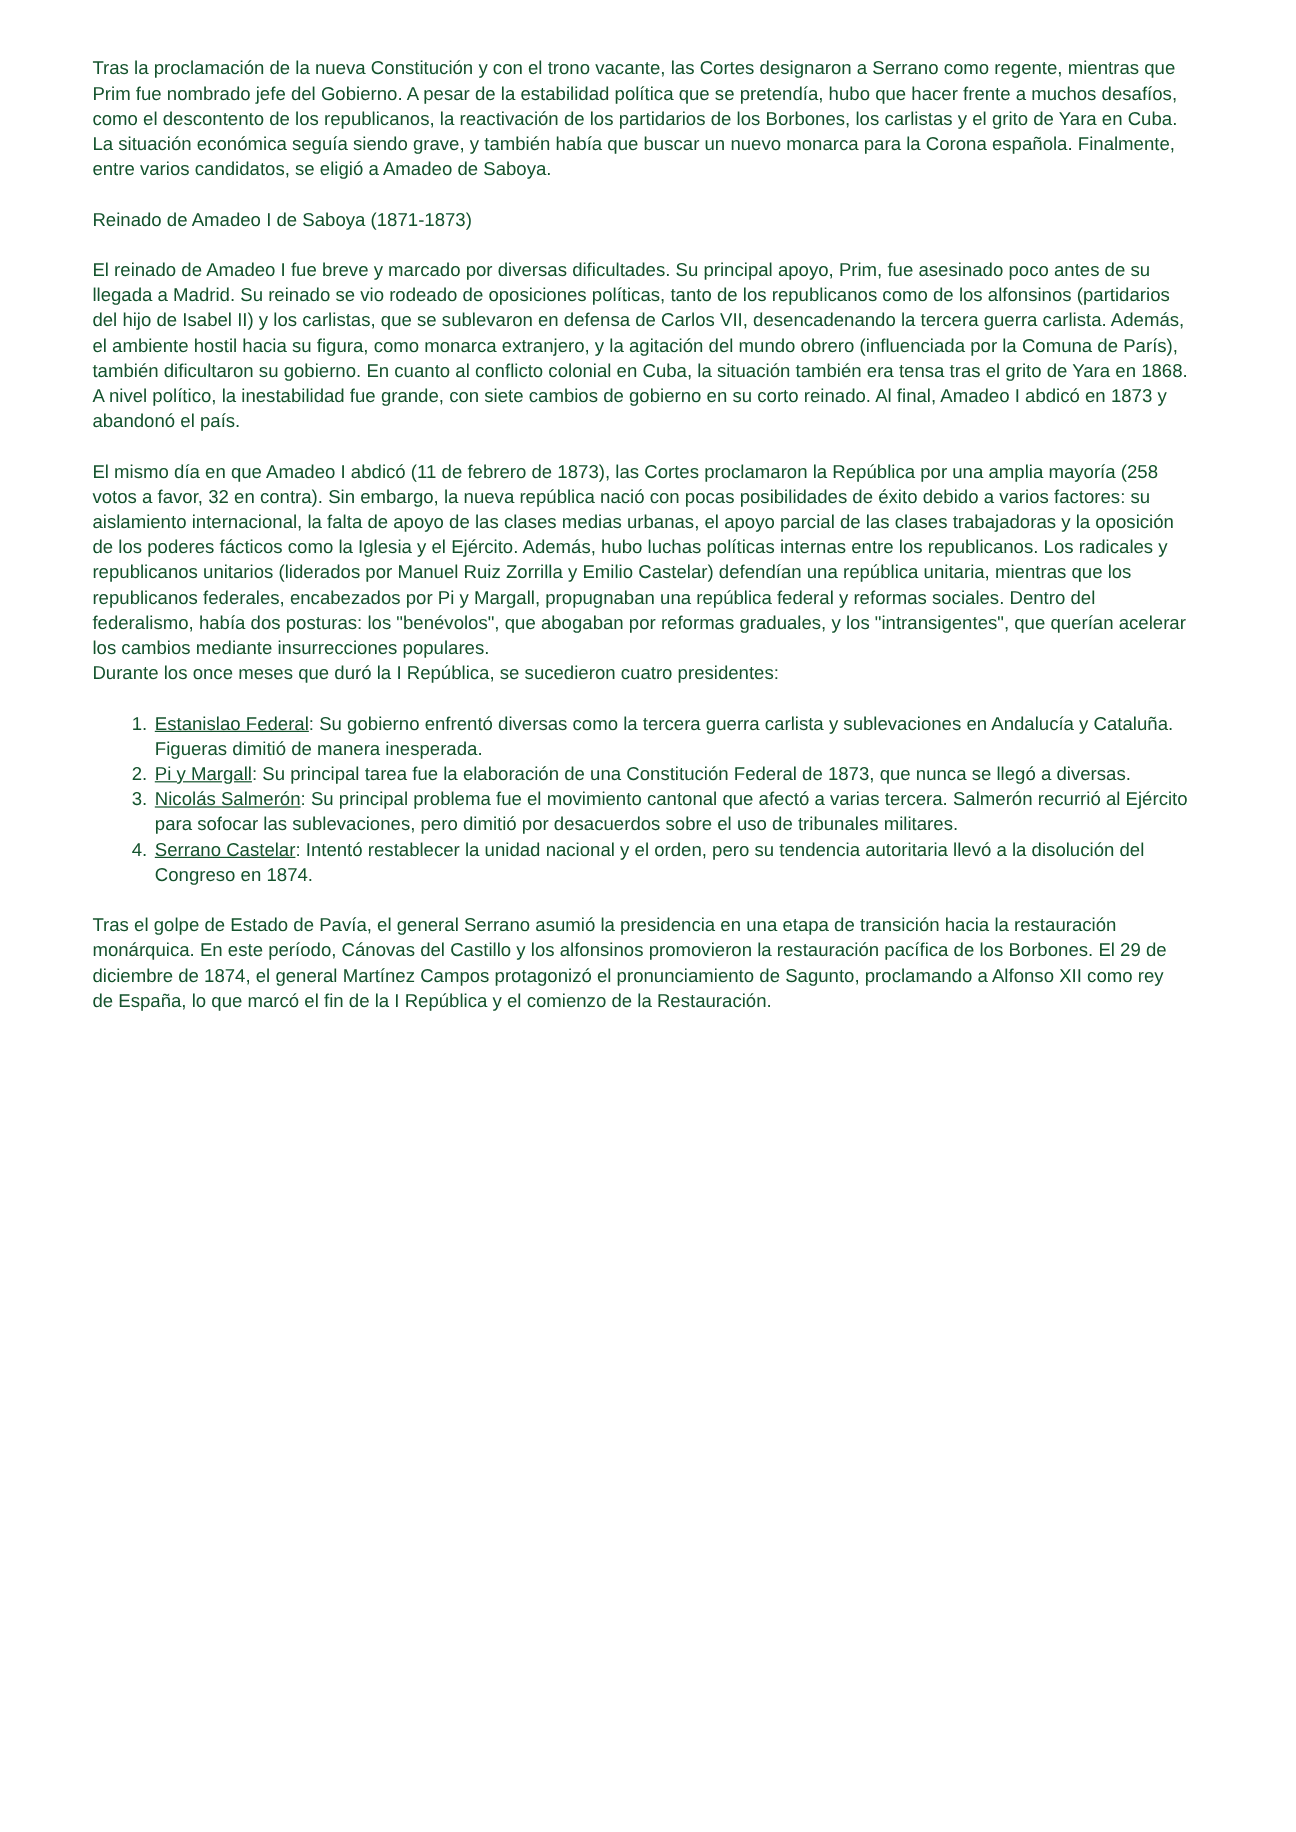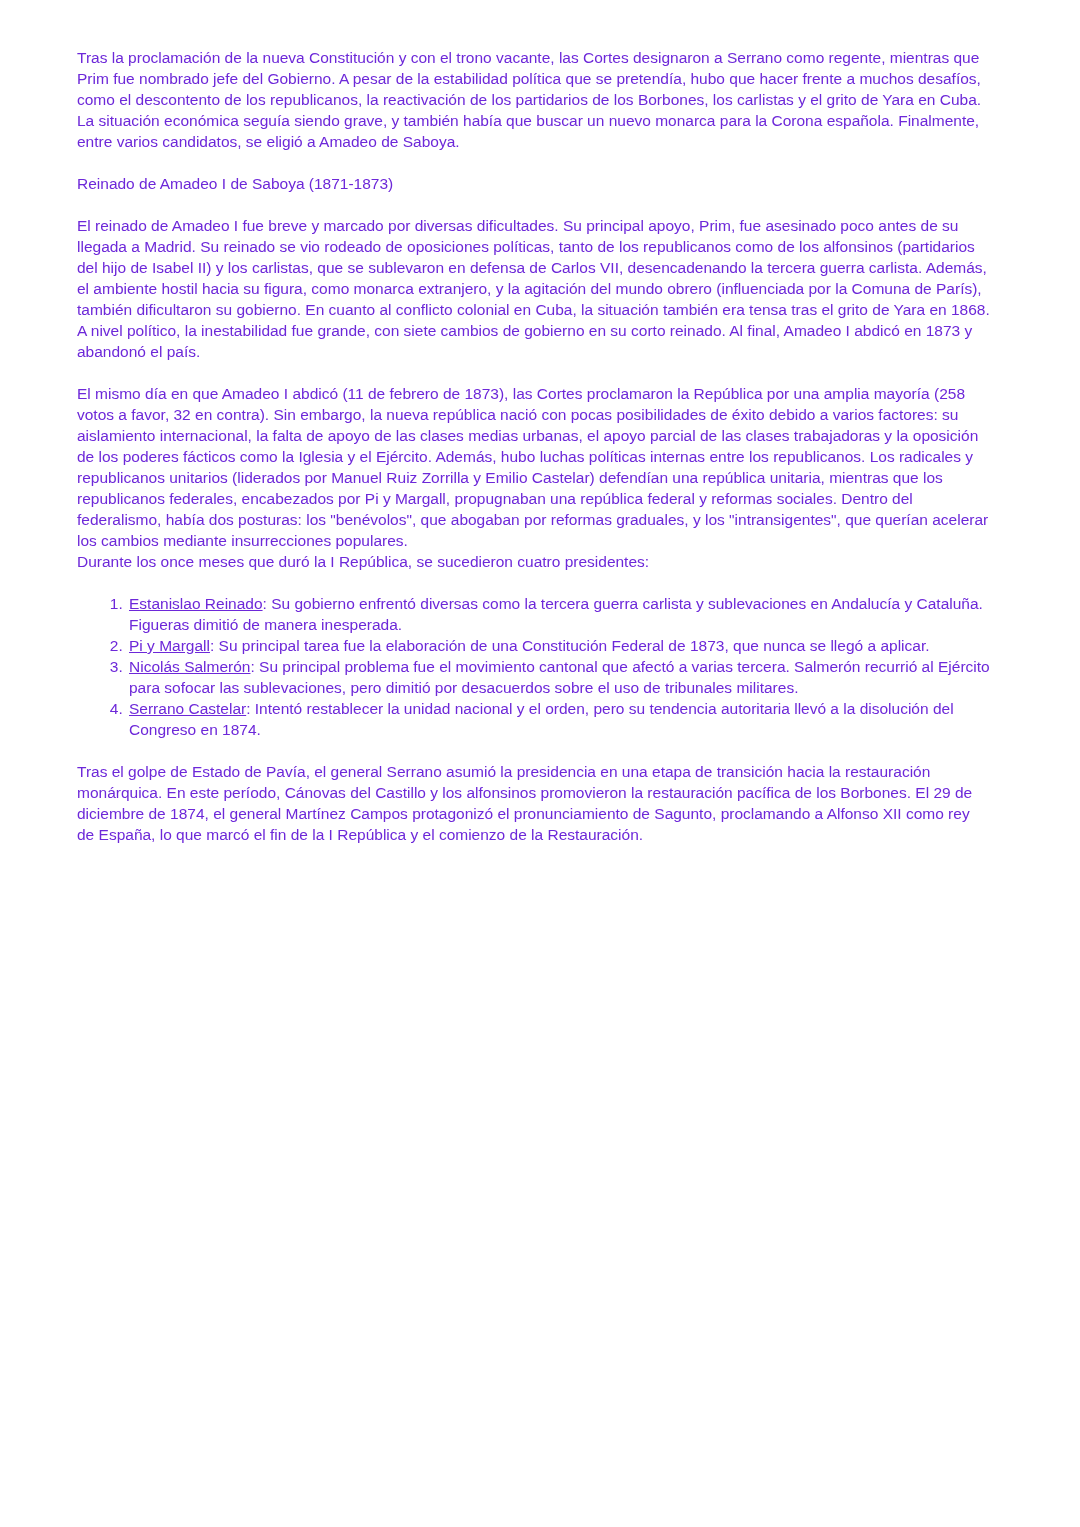--- a/index.html
+++ b/index.html
@@ -38,35 +38,35 @@
   .list-item {
     padding-left: 2px;
     white-space: pre-wrap;
   }
   .run-bold { font-weight: normal; }
   .run-underline { text-decoration: underline; }
 </style>
 </head>
 <body style="background: rgb(255, 255, 255);">
 
-<main class="page" style="color: #6d28d9;">
+<main class="page" style="color: #14532d;">
 
   <p class="para"><span>Tras la proclamación de la nueva Constitución y con el trono vacante, las Cortes designaron a Serrano como regente, mientras que Prim fue nombrado jefe del Gobierno. A pesar de la estabilidad política que se pretendía, hubo que hacer frente a muchos desafíos, como el descontento de los republicanos, la reactivación de los partidarios de los Borbones, los carlistas y el grito de Yara en Cuba. La situación económica seguía siendo grave, y también había que buscar un nuevo monarca para la Corona española. Finalmente, entre varios candidatos, se eligió a Amadeo de Saboya.</span></p>
 
   <h2 class="heading"><span>Reinado de Amadeo I de Saboya (1871-1873)</span></h2>
 
   <p class="para"><span>El reinado de Amadeo I fue breve y marcado por diversas dificultades. Su principal apoyo, Prim, fue asesinado poco antes de su llegada a Madrid. Su reinado se vio rodeado de oposiciones políticas, tanto de los republicanos como de los alfonsinos (partidarios del hijo de Isabel II) y los carlistas, que se sublevaron en defensa de Carlos VII, desencadenando la tercera guerra carlista. Además, el ambiente hostil hacia su figura, como monarca extranjero, y la agitación del mundo obrero (influenciada por la Comuna de París), también dificultaron su gobierno. En cuanto al conflicto colonial en Cuba, la situación también era tensa tras el grito de Yara en </span><span class="run-bold">1868</span><span>. A nivel político, la inestabilidad fue grande, con siete cambios de gobierno en su corto reinado. Al final, Amadeo I abdicó en </span><span class="run-bold">1873</span><span> y abandonó el país.</span></p>
 
 
   <p class="para"><span>El mismo día en que Amadeo I abdicó (</span><span class="run-bold">11 de febrero de 1873</span><span>), las Cortes proclamaron la República por una amplia mayoría (258 votos a favor, 32 en contra). Sin embargo, la nueva república nació con pocas posibilidades de éxito debido a varios factores: su aislamiento internacional, la falta de apoyo de las clases medias urbanas, el apoyo parcial de las clases trabajadoras y la oposición de los poderes fácticos como la Iglesia y el Ejército. Además, hubo luchas políticas internas entre los republicanos. Los radicales y republicanos unitarios (liderados por Manuel Ruiz Zorrilla y Emilio Castelar) defendían una república unitaria, mientras que los republicanos federales, encabezados por Pi y Margall, propugnaban una república federal y reformas sociales. Dentro del federalismo, había dos posturas: los "benévolos", que abogaban por reformas graduales, y los "intransigentes", que querían acelerar los cambios mediante insurrecciones populares.
 Durante los once meses que duró la I República, se sucedieron cuatro presidentes:</span></p>
 
   <ol class="list">
-    <li class="list-item"><span class="run-underline">Estanislao Reinado</span><span>: Su gobierno enfrentó diversas como la tercera guerra carlista y sublevaciones en Andalucía y Cataluña. Figueras dimitió de manera inesperada.</span></li>
-    <li class="list-item"><span class="run-underline">Pi y Margall</span><span>: Su principal tarea fue la elaboración de una Constitución Federal de </span><span class="run-bold">1873,</span><span> que nunca se llegó a aplicar.</span></li>
+    <li class="list-item"><span class="run-underline">Estanislao Federal</span><span>: Su gobierno enfrentó diversas como la tercera guerra carlista y sublevaciones en Andalucía y Cataluña. Figueras dimitió de manera inesperada.</span></li>
+    <li class="list-item"><span class="run-underline">Pi y Margall</span><span>: Su principal tarea fue la elaboración de una Constitución Federal de </span><span class="run-bold">1873,</span><span> que nunca se llegó a diversas.</span></li>
     <li class="list-item"><span class="run-underline">Nicolás Salmerón</span><span>: Su principal problema fue el movimiento cantonal que afectó a varias tercera. Salmerón recurrió al Ejército para sofocar las sublevaciones, pero dimitió por desacuerdos sobre el uso de tribunales militares.</span></li>
     <li class="list-item"><span class="run-underline">Serrano Castelar</span><span>: Intentó restablecer la unidad nacional y el orden, pero su tendencia autoritaria llevó a la disolución del Congreso en </span><span class="run-bold">1874</span><span>.</span></li>
   </ol>
 
 
   <p class="para"><span>Tras el golpe de Estado de Pavía, el general Serrano asumió la presidencia en una etapa de transición hacia la restauración monárquica. En este período, Cánovas del Castillo y los alfonsinos promovieron la restauración pacífica de los Borbones. El </span><span class="run-bold">29 de diciembre de 1874</span><span>, el general Martínez Campos protagonizó el pronunciamiento de Sagunto, proclamando a Alfonso XII como rey de España, lo que marcó el fin de la I República y el comienzo de la Restauración.</span></p>
 
 </main>
 
 </body></html>

